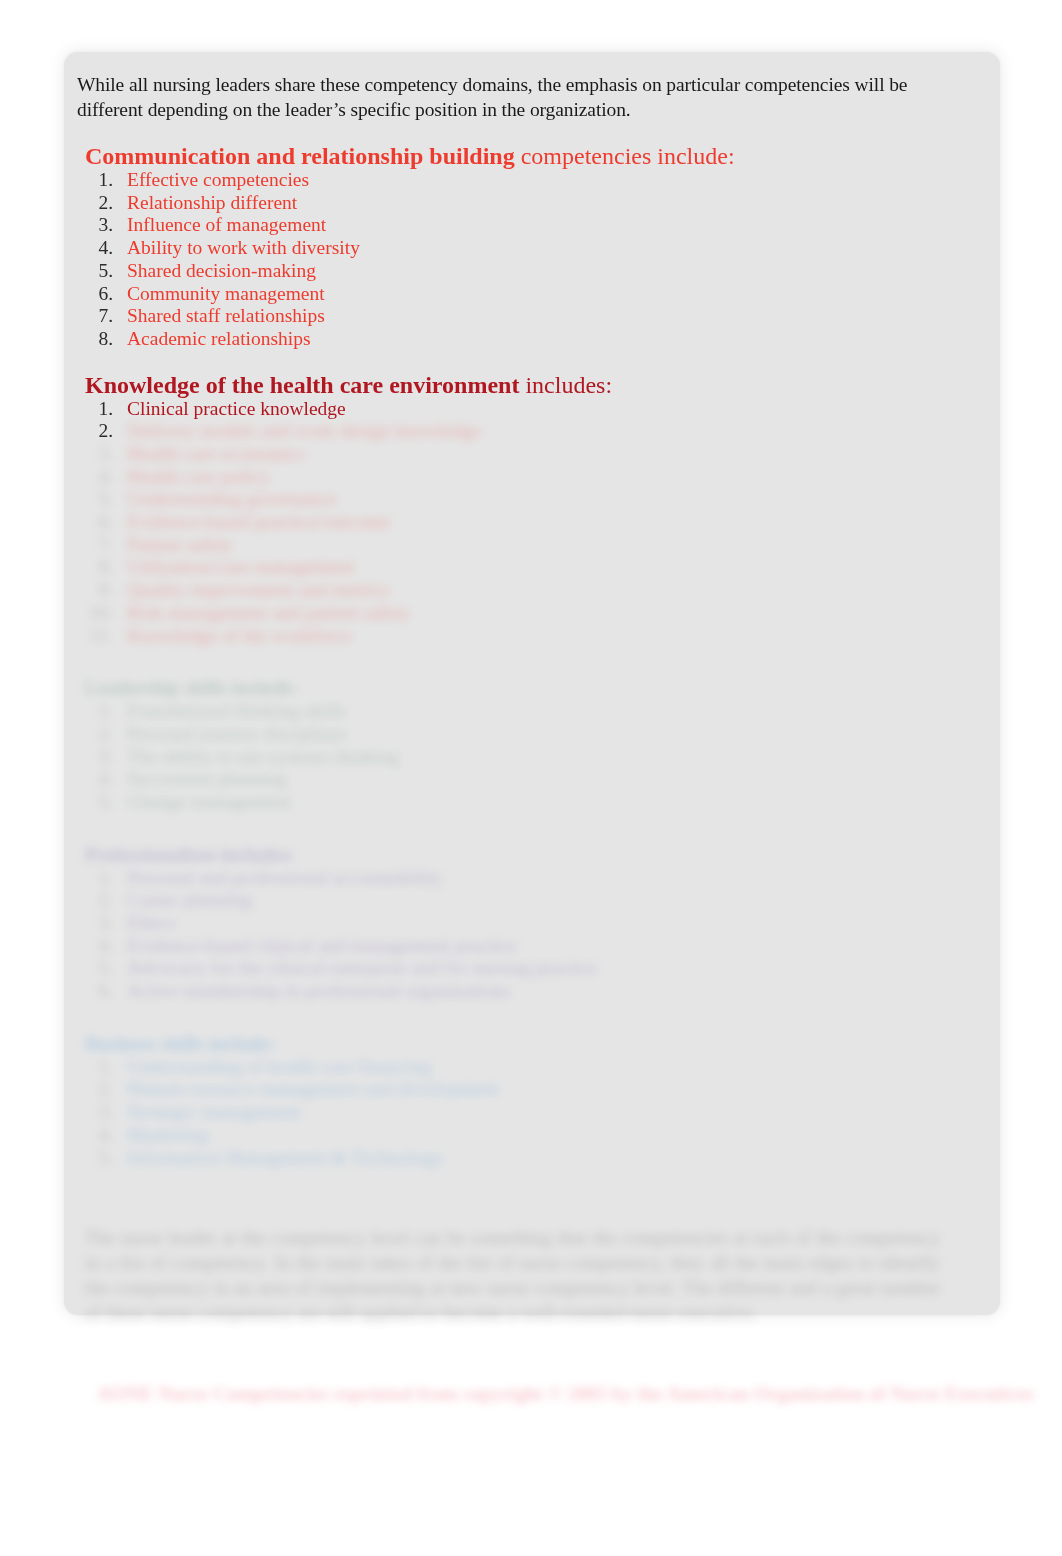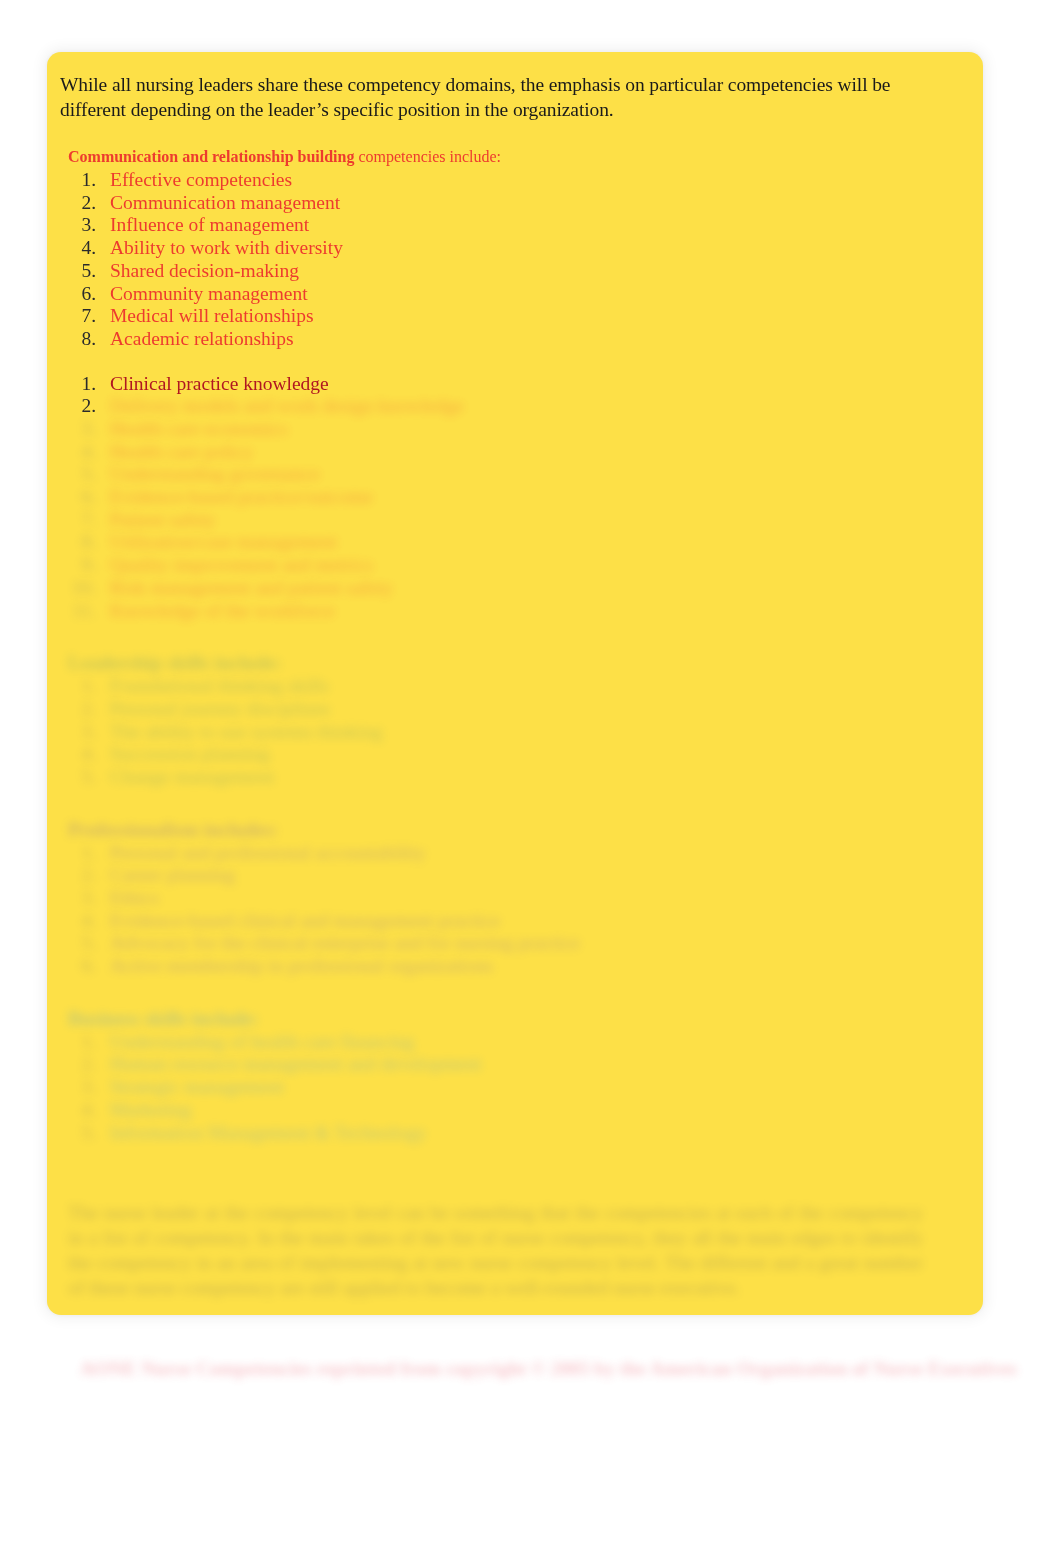--- a/index.html
+++ b/index.html
@@ -11,25 +11,25 @@
     width: 1062px;
     height: 1556px;
     font-family: "Liberation Serif", "DejaVu Serif", serif;
     position: relative;
     overflow: hidden;
   }
 
   
   #page-card {
     position: absolute;
-    left: 47px;
+    left: 64px;
     top: 52px;
     width: 936px;
     height: 1263px;
-    background: #fde047;
+    background: #e5e5e5;
     border-radius: 14px;
     box-shadow: 0 0 14px 4px rgba(0,0,0,0.055),
                 0 0 3px 1px rgba(0,0,0,0.035);
   }
 
   #page-inner {
     position: absolute;
     left: 13px;
     top: 20px;
     right: 30px;
@@ -41,21 +41,21 @@
     color: #1a1a1a;
     font-size: 19.5px;
     line-height: 25px;
     margin: 0 0 0 0;
     padding: 0 8px 0 0;
     letter-spacing: -0.1px;
   }
 
   
   .sec-head {
-    font-size: 16px;
+    font-size: 24px;
     line-height: 25px;
     margin: 0;
     padding-left: 8px;
   }
   .sec-head .strong { font-weight: bold; }
 
   .head-red    { color: #ed3b2e; }
   .head-crimson{ color: #b01721; }
 
   
@@ -182,50 +182,53 @@
       <span class="strong">Communication and relationship building</span><span> competencies include:</span>
     </div>
 
     <ol class="clist list-red">
       <li>
         <span class="num">1.</span>
         <span class="txt">Effective competencies</span>
       </li>
       <li>
         <span class="num">2.</span>
-        <span class="txt">Communication management</span>
+        <span class="txt">Relationship different</span>
       </li>
       <li>
         <span class="num">3.</span>
         <span class="txt">Influence of management</span>
       </li>
       <li>
         <span class="num">4.</span>
         <span class="txt">Ability to work with diversity</span>
       </li>
       <li>
         <span class="num">5.</span>
         <span class="txt">Shared decision-making</span>
       </li>
       <li>
         <span class="num">6.</span>
         <span class="txt">Community management</span>
       </li>
       <li>
         <span class="num">7.</span>
-        <span class="txt">Medical will relationships</span>
+        <span class="txt">Shared staff relationships</span>
       </li>
       <li>
         <span class="num">8.</span>
         <span class="txt">Academic relationships</span>
       </li>
     </ol>
 
     <div class="gap-b"></div>
 
+    <div class="sec-head head-crimson">
+      <span class="strong">Knowledge of the health care environment</span><span> includes:</span>
+    </div>
 
     <ol class="clist list-crimson">
       <li>
         <span class="num">1.</span>
         <span class="txt">Clinical practice knowledge</span>
       </li>
     </ol>
 
     <div class="blur-block">
       <div class="row-hybrid">

